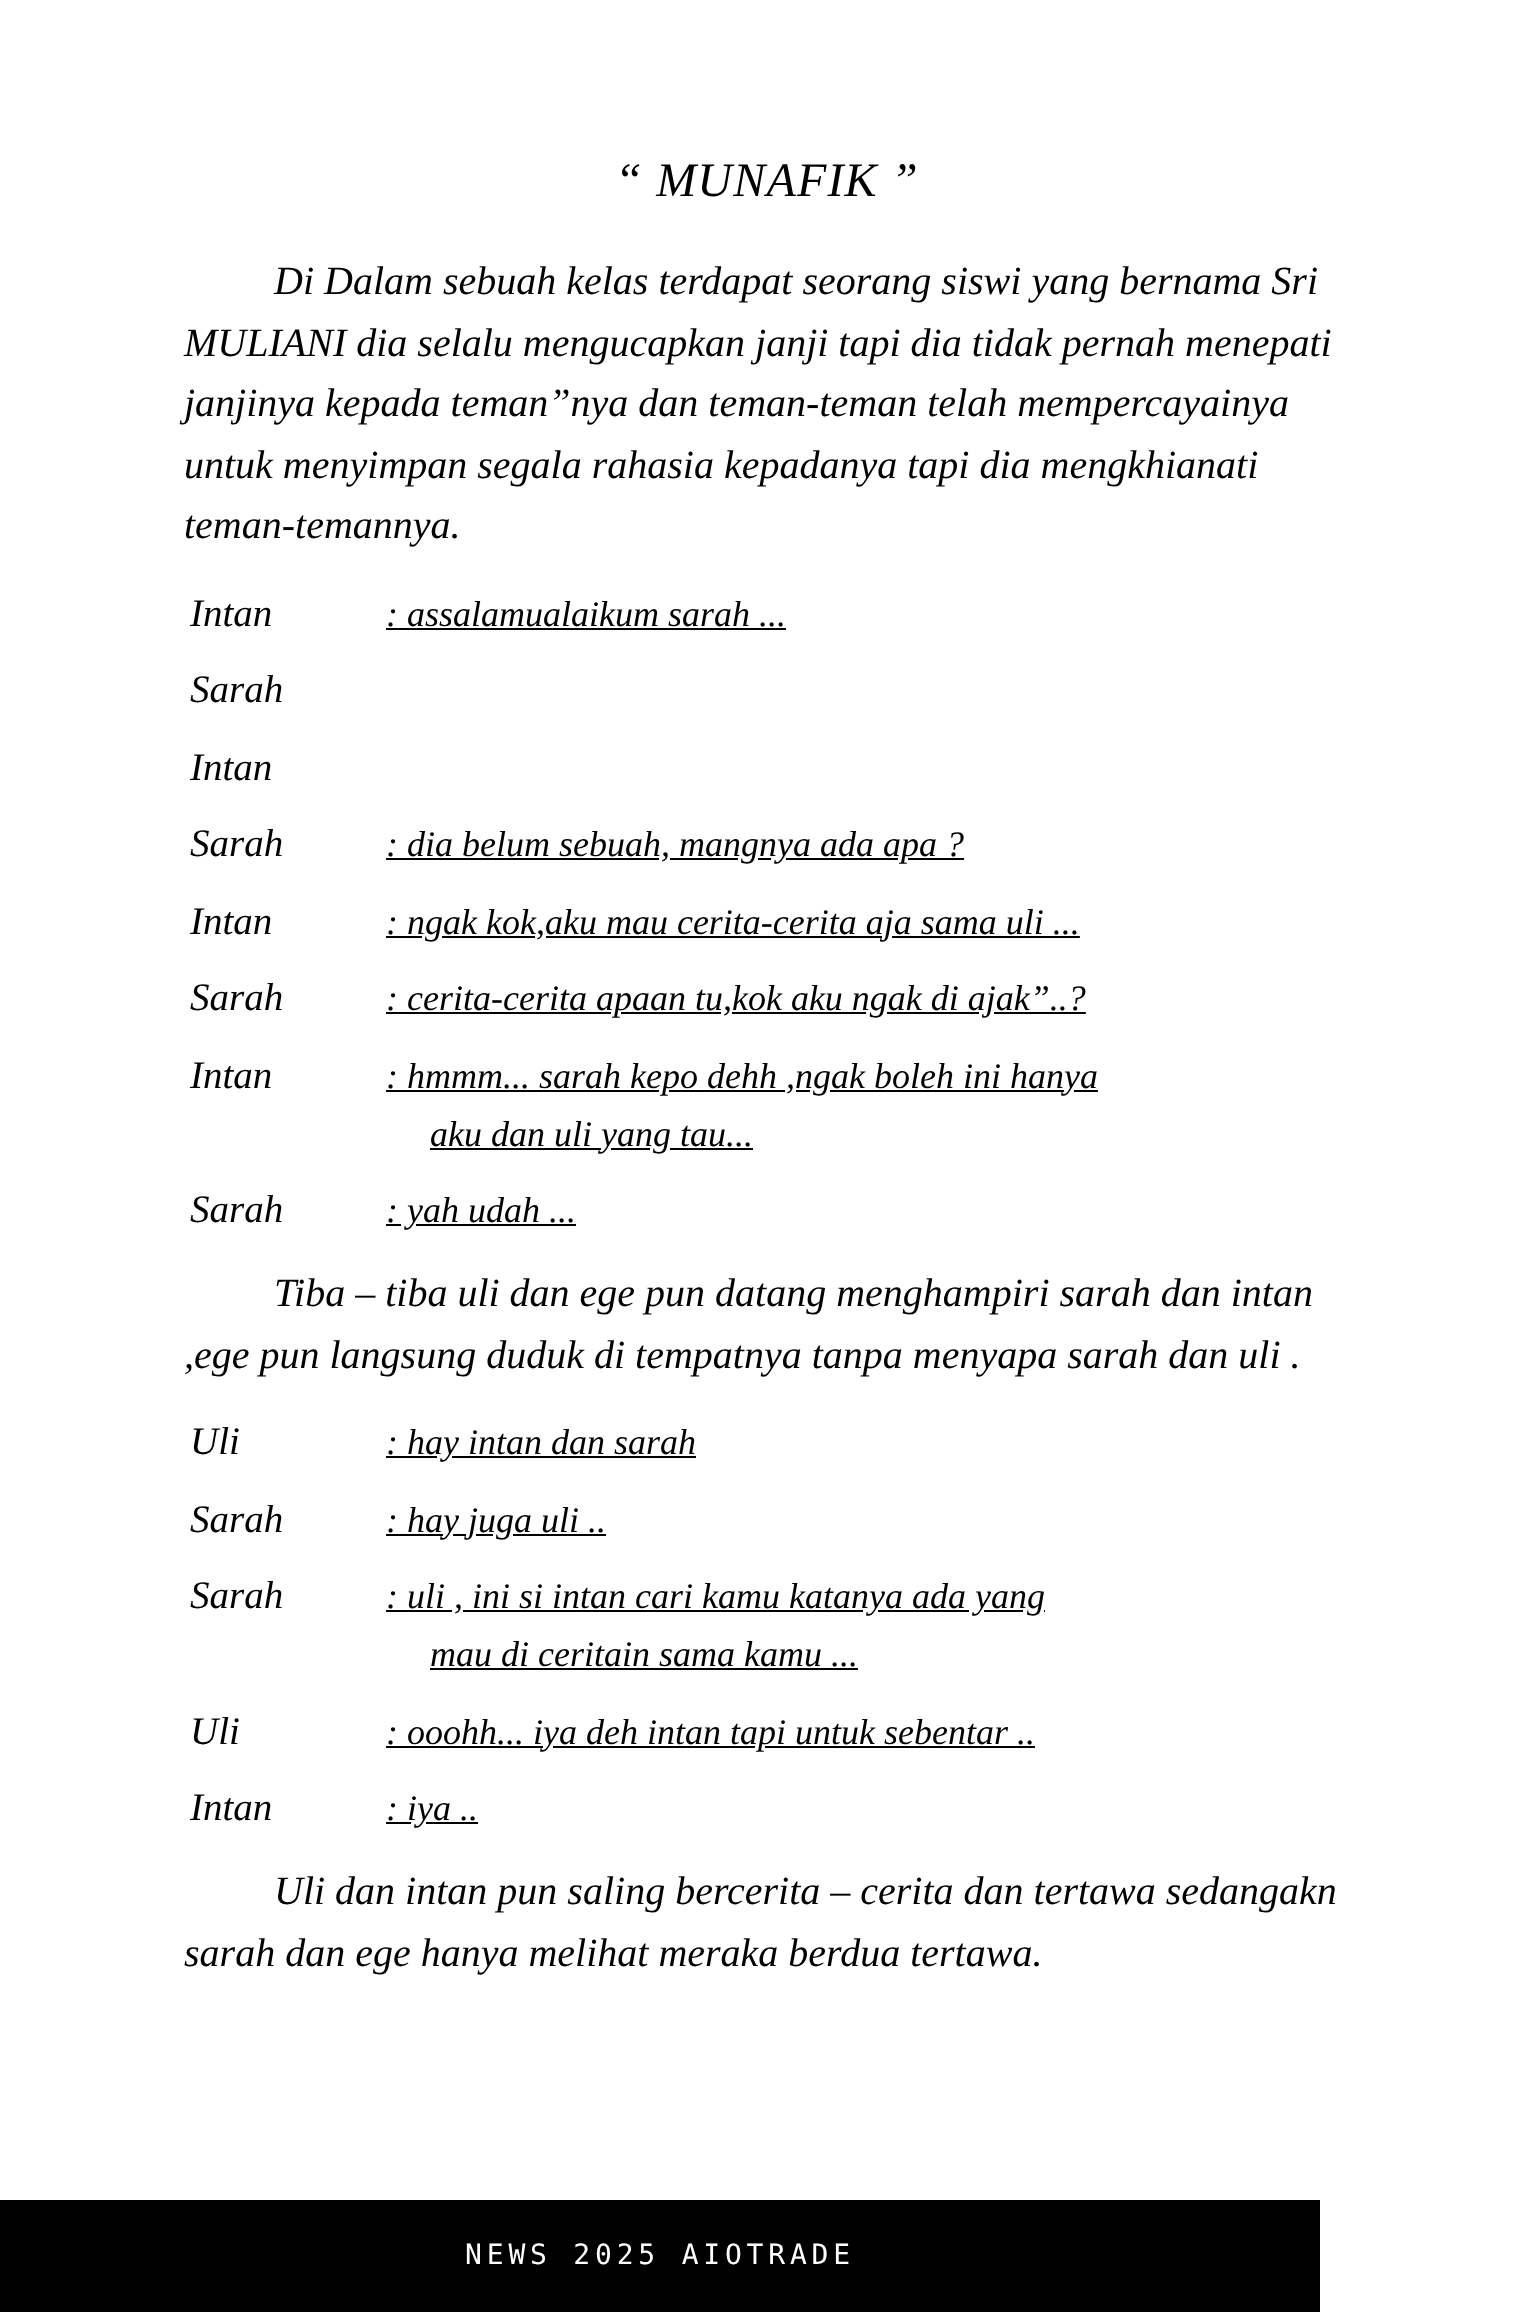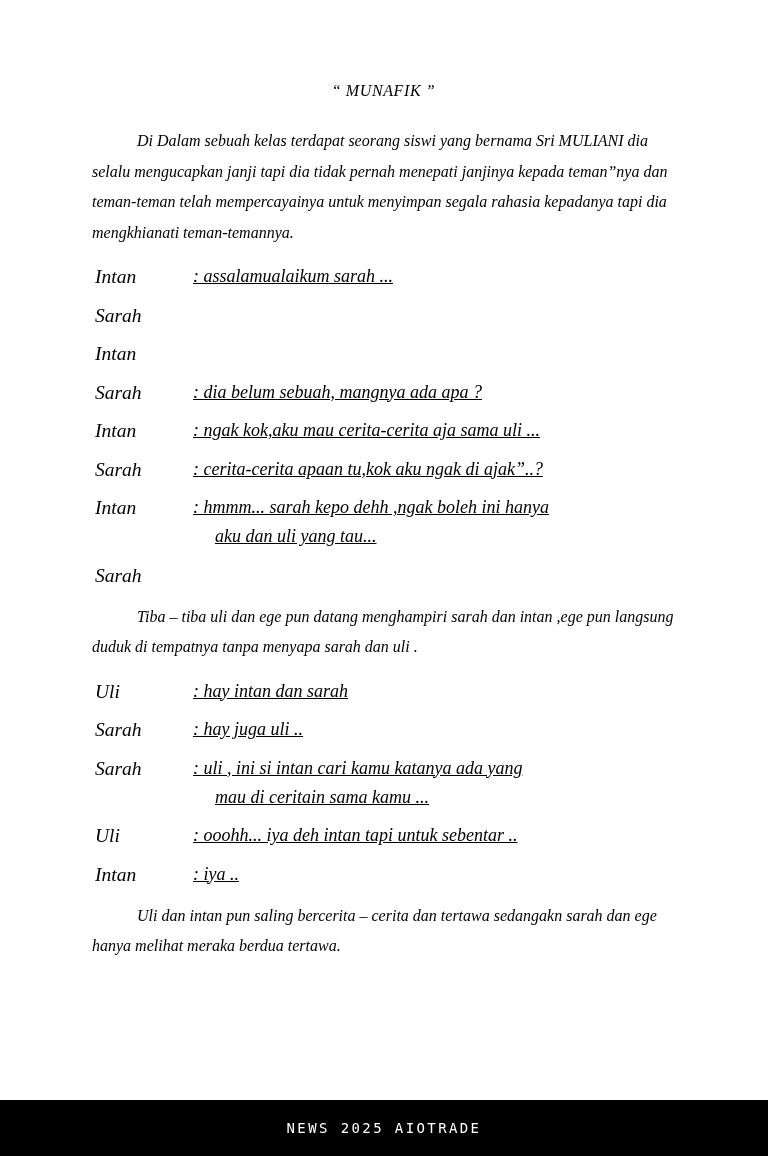--- a/index.html
+++ b/index.html
@@ -28,32 +28,32 @@
     box-sizing: border-box;
     font-family: "Liberation Serif", "DejaVu Serif", serif;
     font-style: italic;
     color: #000000;
     font-size: 19.5px;
     line-height: 30px;
   }
 
   .doc-title {
     text-align: center;
-    font-size: 16px;
+    font-size: 24px;
     letter-spacing: 0.6px;
     margin: 0 0 22px 0;
     line-height: 26px;
   }
 
   .para {
     margin: 0 0 12px 0;
     text-indent: 45px;
     text-align: left;
     line-height: 30.5px;
-    font-size: 16px;
+    font-size: 20px;
   }
 
   
   .dialogue {
     margin: 23px 0 12px 0;
   }
 
   .line {
     display: flex;
     align-items: flex-start;
@@ -84,21 +84,21 @@
   
   .gap-before {
     margin-top: 14px;
   }
 
   
   .footer-bar {
     position: absolute;
     left: 0;
     bottom: 0;
-    width: 768px;
+    width: 660px;
     height: 56px;
     background: #000000;
     display: flex;
     align-items: center;
     justify-content: center;
   }
 
   .footer-text {
     font-family: "DejaVu Sans Mono", "Liberation Mono", monospace;
     font-size: 14px;
@@ -141,20 +141,21 @@
         <div class="line">
           <span class="speaker">Sarah</span>
           <span class="speech">: cerita-cerita apaan tu,kok aku ngak di ajak”..?</span>
         </div>
         <div class="line">
           <span class="speaker">Intan</span>
           <span class="speech">: hmmm... sarah kepo dehh ,ngak boleh ini hanya<span class="cont">aku dan uli yang tau...</span></span>
         </div>
         <div class="line">
           <span class="speaker">Sarah</span>
+          <span class="speech">: yah udah ...</span>
         </div>
       </div>
 
     <p class="para">Tiba – tiba uli dan ege pun datang menghampiri sarah dan intan ,ege pun langsung duduk di tempatnya tanpa menyapa sarah dan uli .</p>
 
     <div class="dialogue gap-before" id="dialogue-two">
         <div class="line">
           <span class="speaker">Uli</span>
           <span class="speech">: hay intan dan sarah</span>
         </div>

